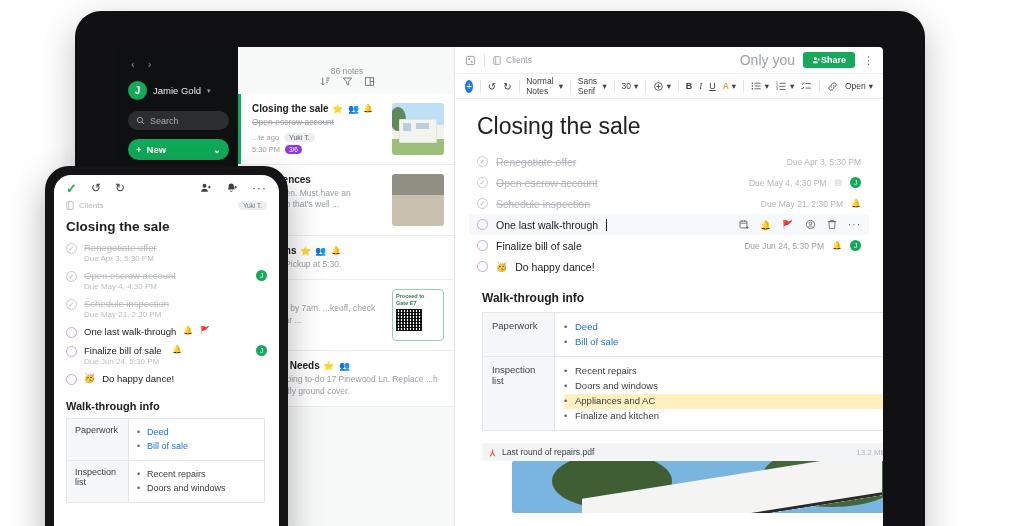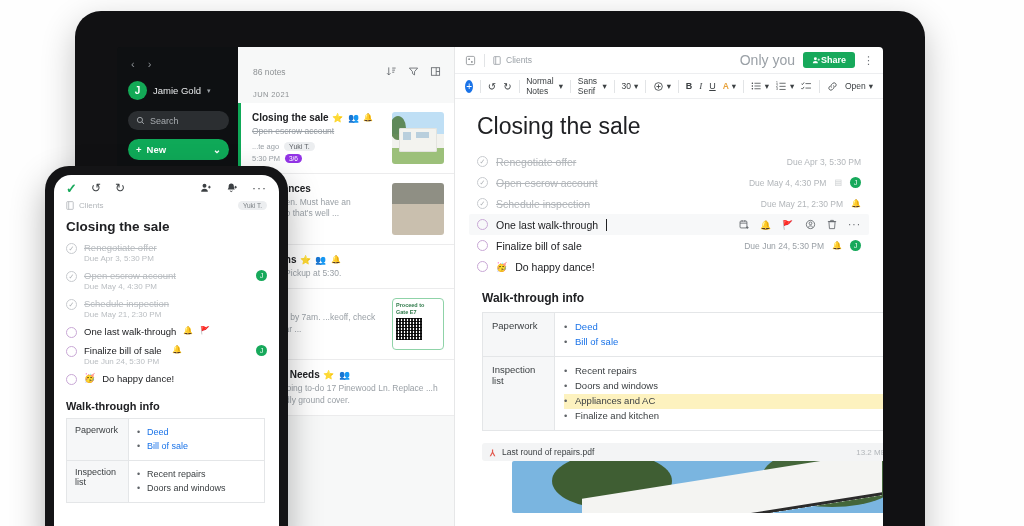--- a/index.html
+++ b/index.html
@@ -50,21 +50,21 @@
   }
   .new-left { display: flex; align-items: center; gap: 5px; }
   .side-item { display: flex; align-items: center; gap: 7px; font-size: 9px;
     color: #b9bdc1; height: 18px; padding-left: 2px; }
 
   
   .notelist { width: 217px; flex: none; background: #f7f8f8; border-right: 1px solid #e6e7e8;
      display: flex; flex-direction: column; }
   .nl-title { font-size: 14.5px; font-weight: bold; color: #202124; padding: 17px 15px 0 15px; }
   .nl-sub { display: flex; align-items: center; justify-content: space-between;
-            padding: 19px 13px 7px 15px; }
+            padding: 19px 13px 7px 15px; flex-direction: column; }
   .nl-count { font-size: 8.5px; color: #8d9194; }
   .nl-icons { display: flex; gap: 11px; color: #5f6368; }
   .nl-month { font-size: 7.5px; color: #8d9194; letter-spacing: .4px; padding: 6px 0 4px 15px;
               background: #f7f8f8; }
   .note-card { background: #fff; padding: 9px 10px 9px 14px; display: flex; gap: 8px;
      border-bottom: 1px solid #ececed; }
   .note-card.sel { background: #fff; box-shadow: inset 3px 0 0 #0fa958; }
   .nc-main { flex: 1; min-width: 0; }
   .nc-title { font-size: 10px; font-weight: bold; color: #202124; display: flex;
               align-items: center; gap: 4px; margin-bottom: 3px; }
@@ -244,21 +244,20 @@
             <svg width="11" height="11" viewBox="0 0 16 16">
               <path d="M2 3 L14 3 L9.5 8.2 L9.5 13 L6.5 11 L6.5 8.2 Z" fill="none" stroke="#5f6368" stroke-width="1.2"></path>
             </svg>
             <svg width="11" height="11" viewBox="0 0 16 16">
               <rect x="2" y="2.5" width="12" height="11" fill="none" stroke="#5f6368" stroke-width="1.2"></rect>
               <line x1="9" y1="2.5" x2="9" y2="13.5" stroke="#5f6368" stroke-width="1.2"></line>
               <line x1="9" y1="8" x2="14" y2="8" stroke="#5f6368" stroke-width="1.2"></line>
             </svg>
           </span>
         </div>
-        <div class="nl-month">JUN 2021</div>
 
         <div class="note-card sel">
           <div class="nc-main">
             <div class="nc-title">
               <span>Closing the sale</span>
               <span class="em">⭐</span>
               <span class="em">👥</span>
               <span class="bell">🔔</span>
             </div>
             <div class="nc-snip strike">Open escrow account</div>

